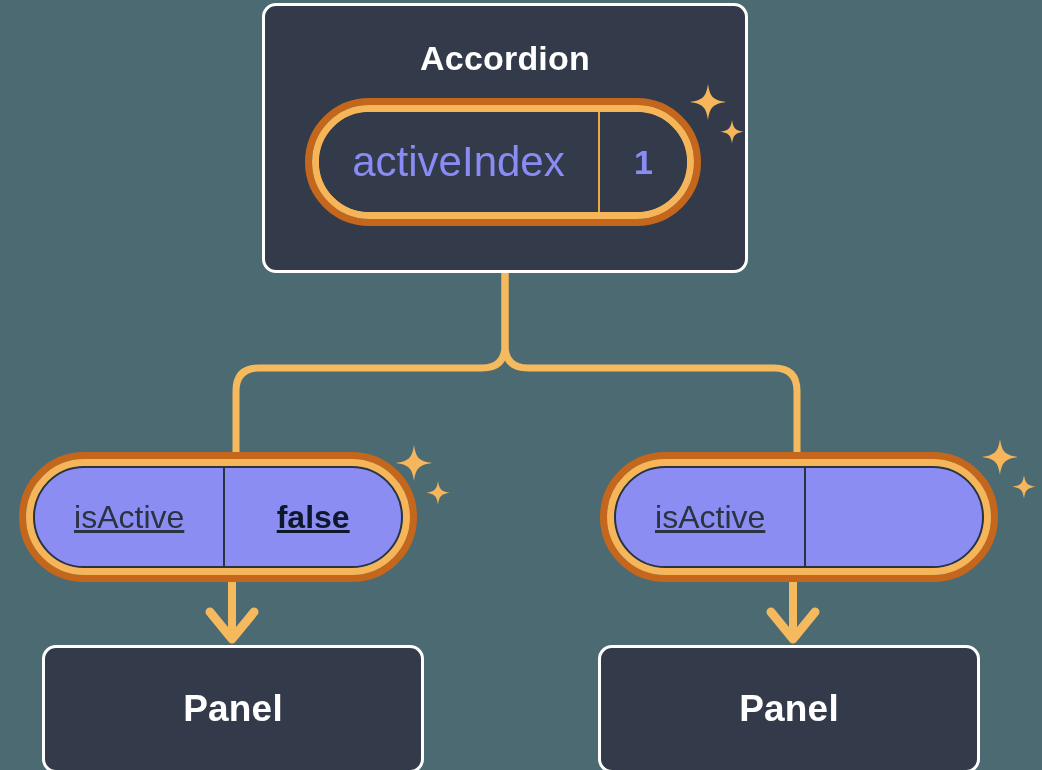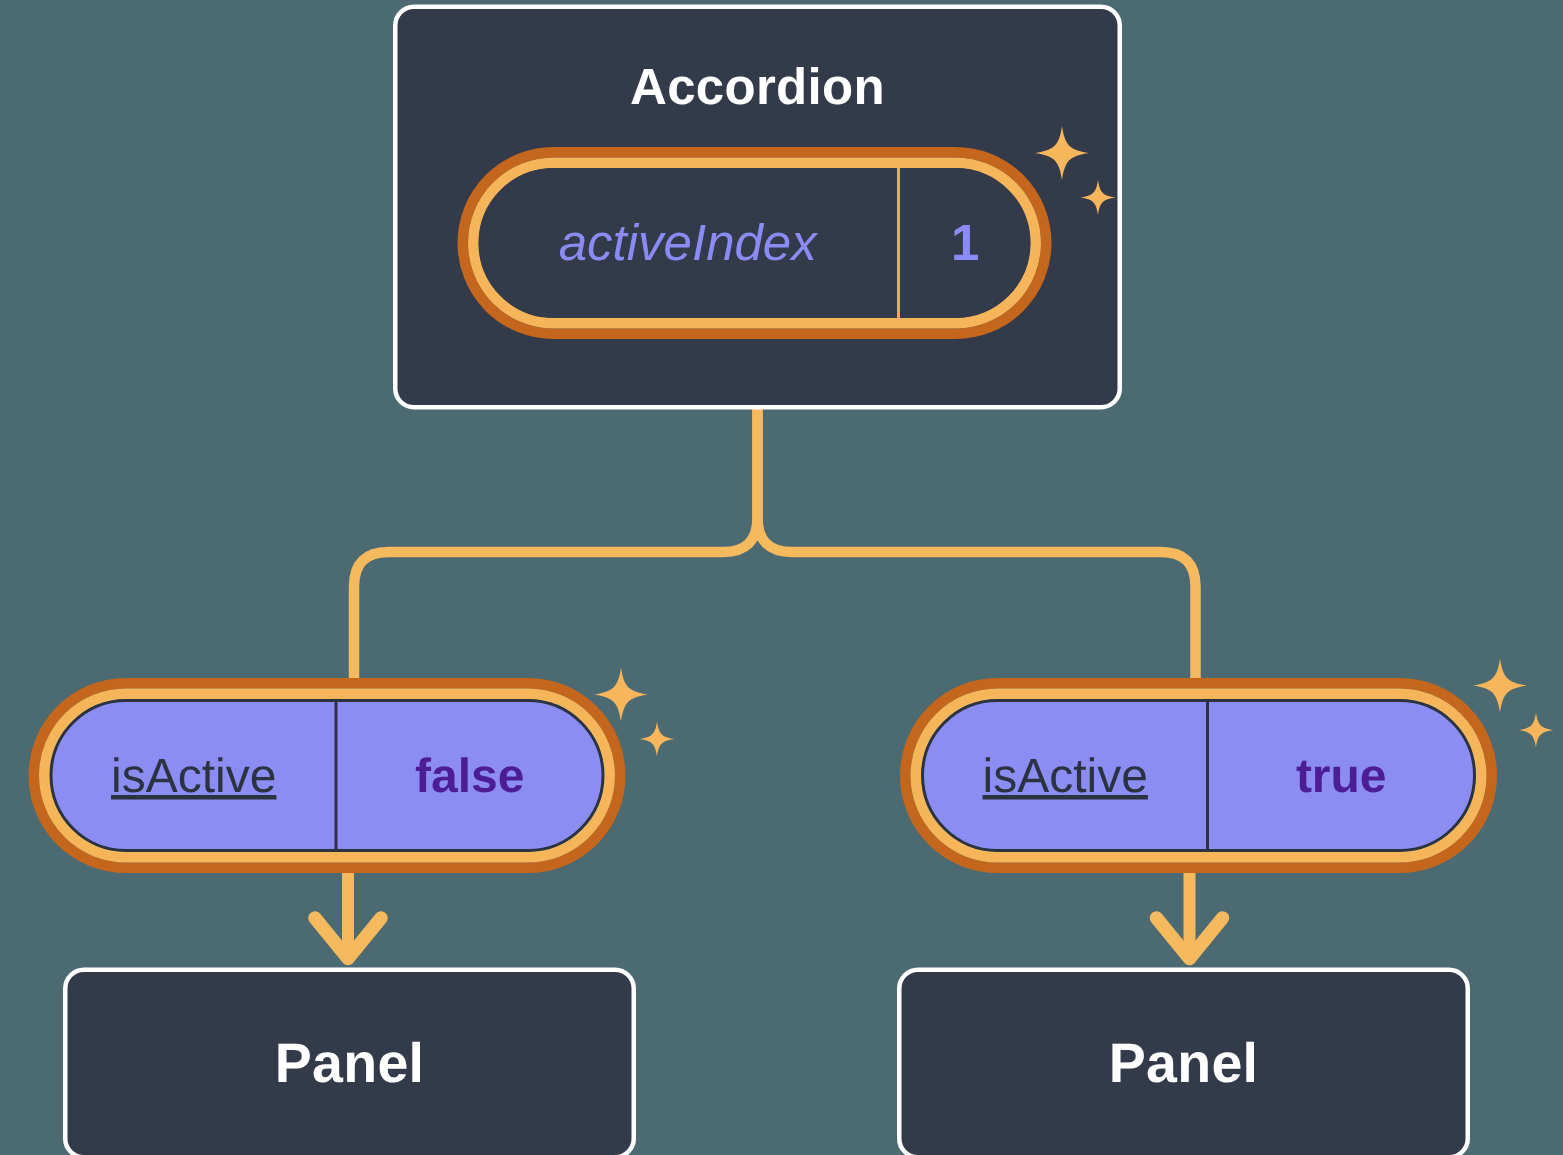--- a/index.html
+++ b/index.html
@@ -108,23 +108,22 @@
   #pill-accordion {
     left: 305px;
     top: 98px;
     width: 396px;
     height: 128px;
   }
   #pill-accordion .pill-body { background: #333b4b; }
   #pill-accordion .pill-key {
     flex: 0 0 281px;
     color: #8b8bf5;
-    font-size: 34px;
+    font-size: 42px;
     border-right: 2px solid #f0a93f;
-    font-style: italic;
   }
   #pill-accordion .pill-val {
     flex: 1 1 auto;
     color: #8b8bf5;
     font-size: 34px;
     font-weight: 700;
   }
 
   
   .pill-state {
@@ -141,23 +140,24 @@
   }
   .pill-state .pill-key {
     flex: 0 0 52%;
     color: #2b3240;
     font-size: 32px;
     border-right: 2px solid #2b3240;
     text-decoration: underline;
   }
   .pill-state .pill-val {
     flex: 1 1 auto;
-    color: #4c1d95;
+    color: #0f172a;
     font-size: 32px;
     font-weight: 700;
+    text-decoration: underline;
   }
 
   
   .sparkles {
     position: absolute;
     z-index: 4;
     pointer-events: none;
   }
   #sparkles-accordion { left: 686px; top: 82px;  width: 62px; height: 66px; }
   #sparkles-left      { left: 392px; top: 443px; width: 62px; height: 66px; }
@@ -219,21 +219,20 @@
   </svg>
 
   <div class="card panel-card" id="panel-card-left">
     <div class="card-title">Panel</div>
   </div>
 
   <div class="pill-outer pill-state" id="pill-right">
     <div class="pill-inner">
       <div class="pill-body">
         <div class="pill-key">isActive</div>
-        <div class="pill-val">true</div>
       </div>
     </div>
   </div>
 
   <svg class="sparkles" id="sparkles-right" viewBox="0 0 62 66">
     <path d="M22,2 C24,15 27,18 40,20 C27,22 24,25 22,38 C20,25 17,22 4,20 C17,18 20,15 22,2 Z" fill="#f7b65c"></path>
     <path d="M46,38 C47.3,46.5 49.2,48.4 57.7,49.7 C49.2,51 47.3,52.9 46,61.4 C44.7,52.9 42.8,51 34.3,49.7 C42.8,48.4 44.7,46.5 46,38 Z" fill="#f7b65c"></path>
   </svg>
 
   <div class="card panel-card" id="panel-card-right">

